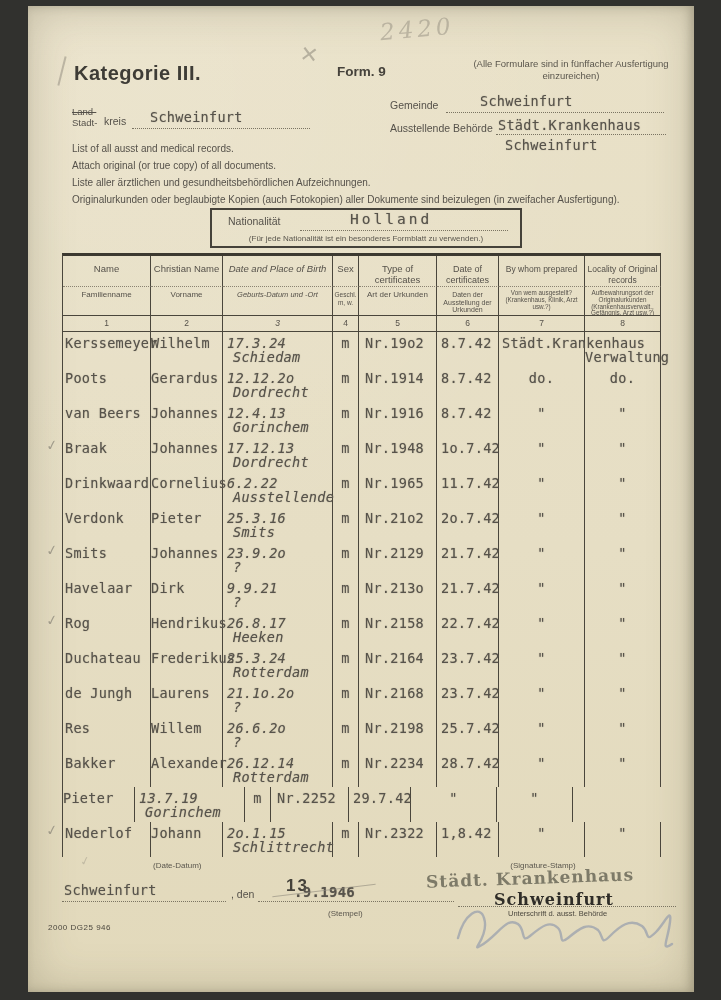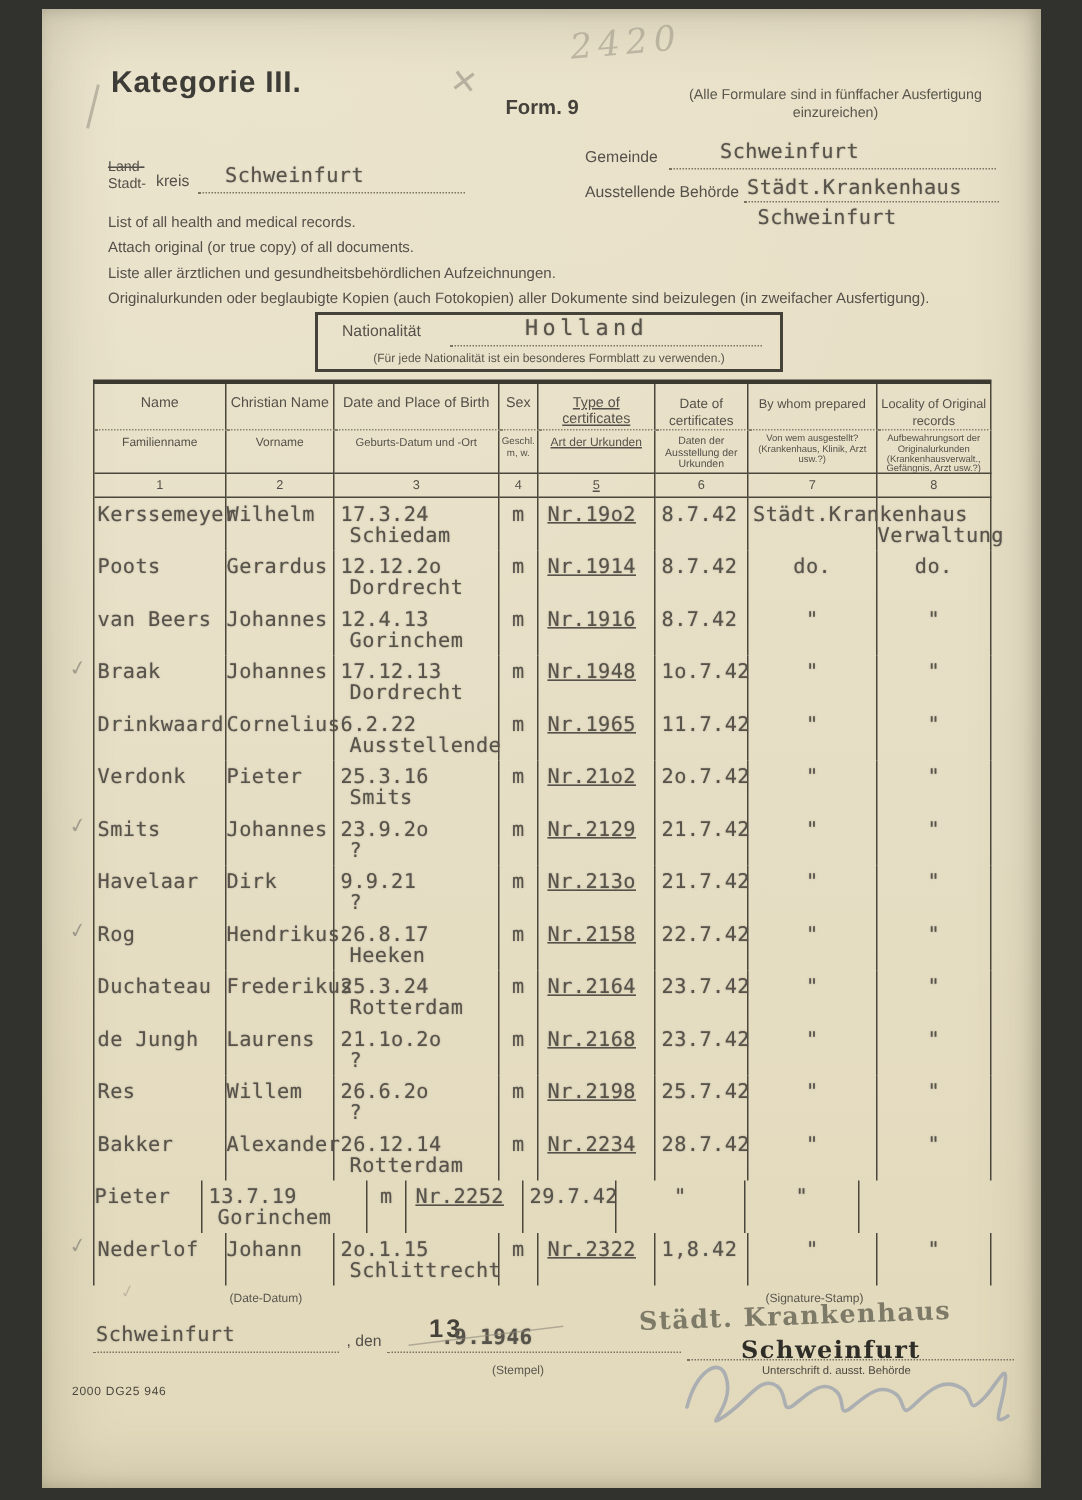--- a/index.html
+++ b/index.html
@@ -36,22 +36,22 @@
   .natbox{border:2px solid #45423a;width:312px;height:40px;}
   .natbox .note{font-size:8px;text-align:center;margin-top:2px;color:#5a564d;}
 
   
   .tbl{left:34px;top:247px;width:599px;border-top:3px solid #3c3930;border-left:1px solid #4a463c;}
   .hrow{display:flex;}
   .hcell{border-right:1px solid #4a463c;text-align:center;overflow:hidden;}
   .en-row .hcell{height:31px;font-size:9.5px;line-height:10.5px;padding-top:8px;border-bottom:1px dotted #8a8372;}
   .de-row .hcell{height:29px;font-size:7px;line-height:7.5px;padding-top:4px;border-bottom:1px solid #4a463c;}
   .num-row .hcell{height:16px;font-size:8.5px;line-height:15px;border-bottom:1px solid #4a463c;}
-  .c1{width:88px;}.c2{width:72px;}.c3{width:110px;}.c4{width:26px;}
-  .c5{width:78px;text-decoration:underline;}.c6{width:62px;}.c7{width:86px;}.c8{width:76px;}
+  .c1{width:88px;}.c2{width:72px;}.c3{width:110px;font-style:italic;}.c4{width:26px;}
+  .c5{width:78px;}.c6{width:62px;}.c7{width:86px;}.c8{width:76px;}
   .de-row .c3{font-size:7.5px;}
   .de-row .c4{font-size:6.5px;padding-left:1px;padding-right:1px;}
   .en-row .c7,.en-row .c8{font-size:8.5px;}
   .de-row .c7,.de-row .c8{font-size:6.3px;line-height:6.8px;padding-top:3px;}
   .en-row .c6{font-size:9px;}
 
   .trow{display:flex;position:relative;height:35px;}
   .trow .c{border-right:1px solid #4a463c;padding-top:4px;overflow:visible;}
   .trow .tw{font-size:13.5px;line-height:14px;}
   .trow .c1{padding-left:2px;}
@@ -75,44 +75,44 @@
                letter-spacing:1px;white-space:nowrap;}
   .unterschrift{font-size:7.5px;color:#4c483f;padding-left:20px;}
   .printcode{font-size:8px;color:#4c483f;letter-spacing:0.5px;}
 </style>
 </head>
 <body>
 
 <div class="paper">
 
   <div class="abs slash" style="left:33px;top:50px;"></div>
-  <div class="abs title" style="left:46px;top:38px;">Kategorie III.</div>
+  <div class="abs title" style="left:46px;top:56px;">Kategorie III.</div>
   <div class="abs pencil pencil-x" style="left:272px;top:36px;">✕</div>
   <div class="abs scribble" style="left:352px;top:10px;">2420</div>
   <div class="abs form9" style="left:309px;top:58px;">Form. 9</div>
-  <div class="abs copies" style="left:424px;top:52px;">(Alle Formulare sind in fünffacher Ausfertigung einzureichen)</div>
+  <div class="abs copies" style="left:438px;top:52px;">(Alle Formulare sind in fünffacher Ausfertigung einzureichen)</div>
 
   <div class="abs" style="left:44px;top:100px;width:240px;height:30px;">
     <div class="small-lbl strike">Land-</div>
     <div class="small-lbl">Stadt-</div>
     <div class="abs lbl" style="left:32px;top:9px;">kreis</div>
     <div class="abs dotted" style="left:60px;top:22px;width:178px;"></div>
     <div class="abs tw" style="left:78px;top:3px;">Schweinfurt</div>
   </div>
 
   <div class="abs lbl" style="left:362px;top:93px;">Gemeinde</div>
   <div class="abs dotted" style="left:418px;top:106px;width:218px;"></div>
   <div class="abs tw" style="left:452px;top:87px;">Schweinfurt</div>
 
   <div class="abs lbl" style="left:362px;top:116px;">Ausstellende Behörde</div>
   <div class="abs dotted" style="left:468px;top:128px;width:170px;"></div>
   <div class="abs tw" style="left:470px;top:111px;">Städt.Krankenhaus</div>
   <div class="abs tw" style="left:477px;top:131px;">Schweinfurt</div>
 
-  <div class="abs instr" style="left:44px;top:134px;">List of all health and medical records.</div>
+  <div class="abs instr" style="left:44px;top:134px;">List of all ausst and medical records.</div>
   <div class="abs instr" style="left:44px;top:151px;">Attach original (or true copy) of all documents.</div>
   <div class="abs instr" style="left:44px;top:168px;">Liste aller ärztlichen und gesundheitsbehördlichen Aufzeichnungen.</div>
   <div class="abs instr" style="left:44px;top:185px;width:600px;">Originalurkunden oder beglaubigte Kopien (auch Fotokopien) aller Dokumente sind beizulegen (in zweifacher Ausfertigung).</div>
 
   <div class="abs natbox" style="left:182px;top:202px;">
     <div class="abs lbl" style="left:16px;top:5px;">Nationalität</div>
     <div class="abs dotted" style="left:88px;top:20px;width:208px;"></div>
     <div class="abs tw" style="left:138px;top:1px;letter-spacing:3px;font-size:14.5px;">Holland</div>
     <div class="abs note" style="left:0;top:22px;width:308px;">(Für jede Nationalität ist ein besonderes Formblatt zu verwenden.)</div>
   </div>

